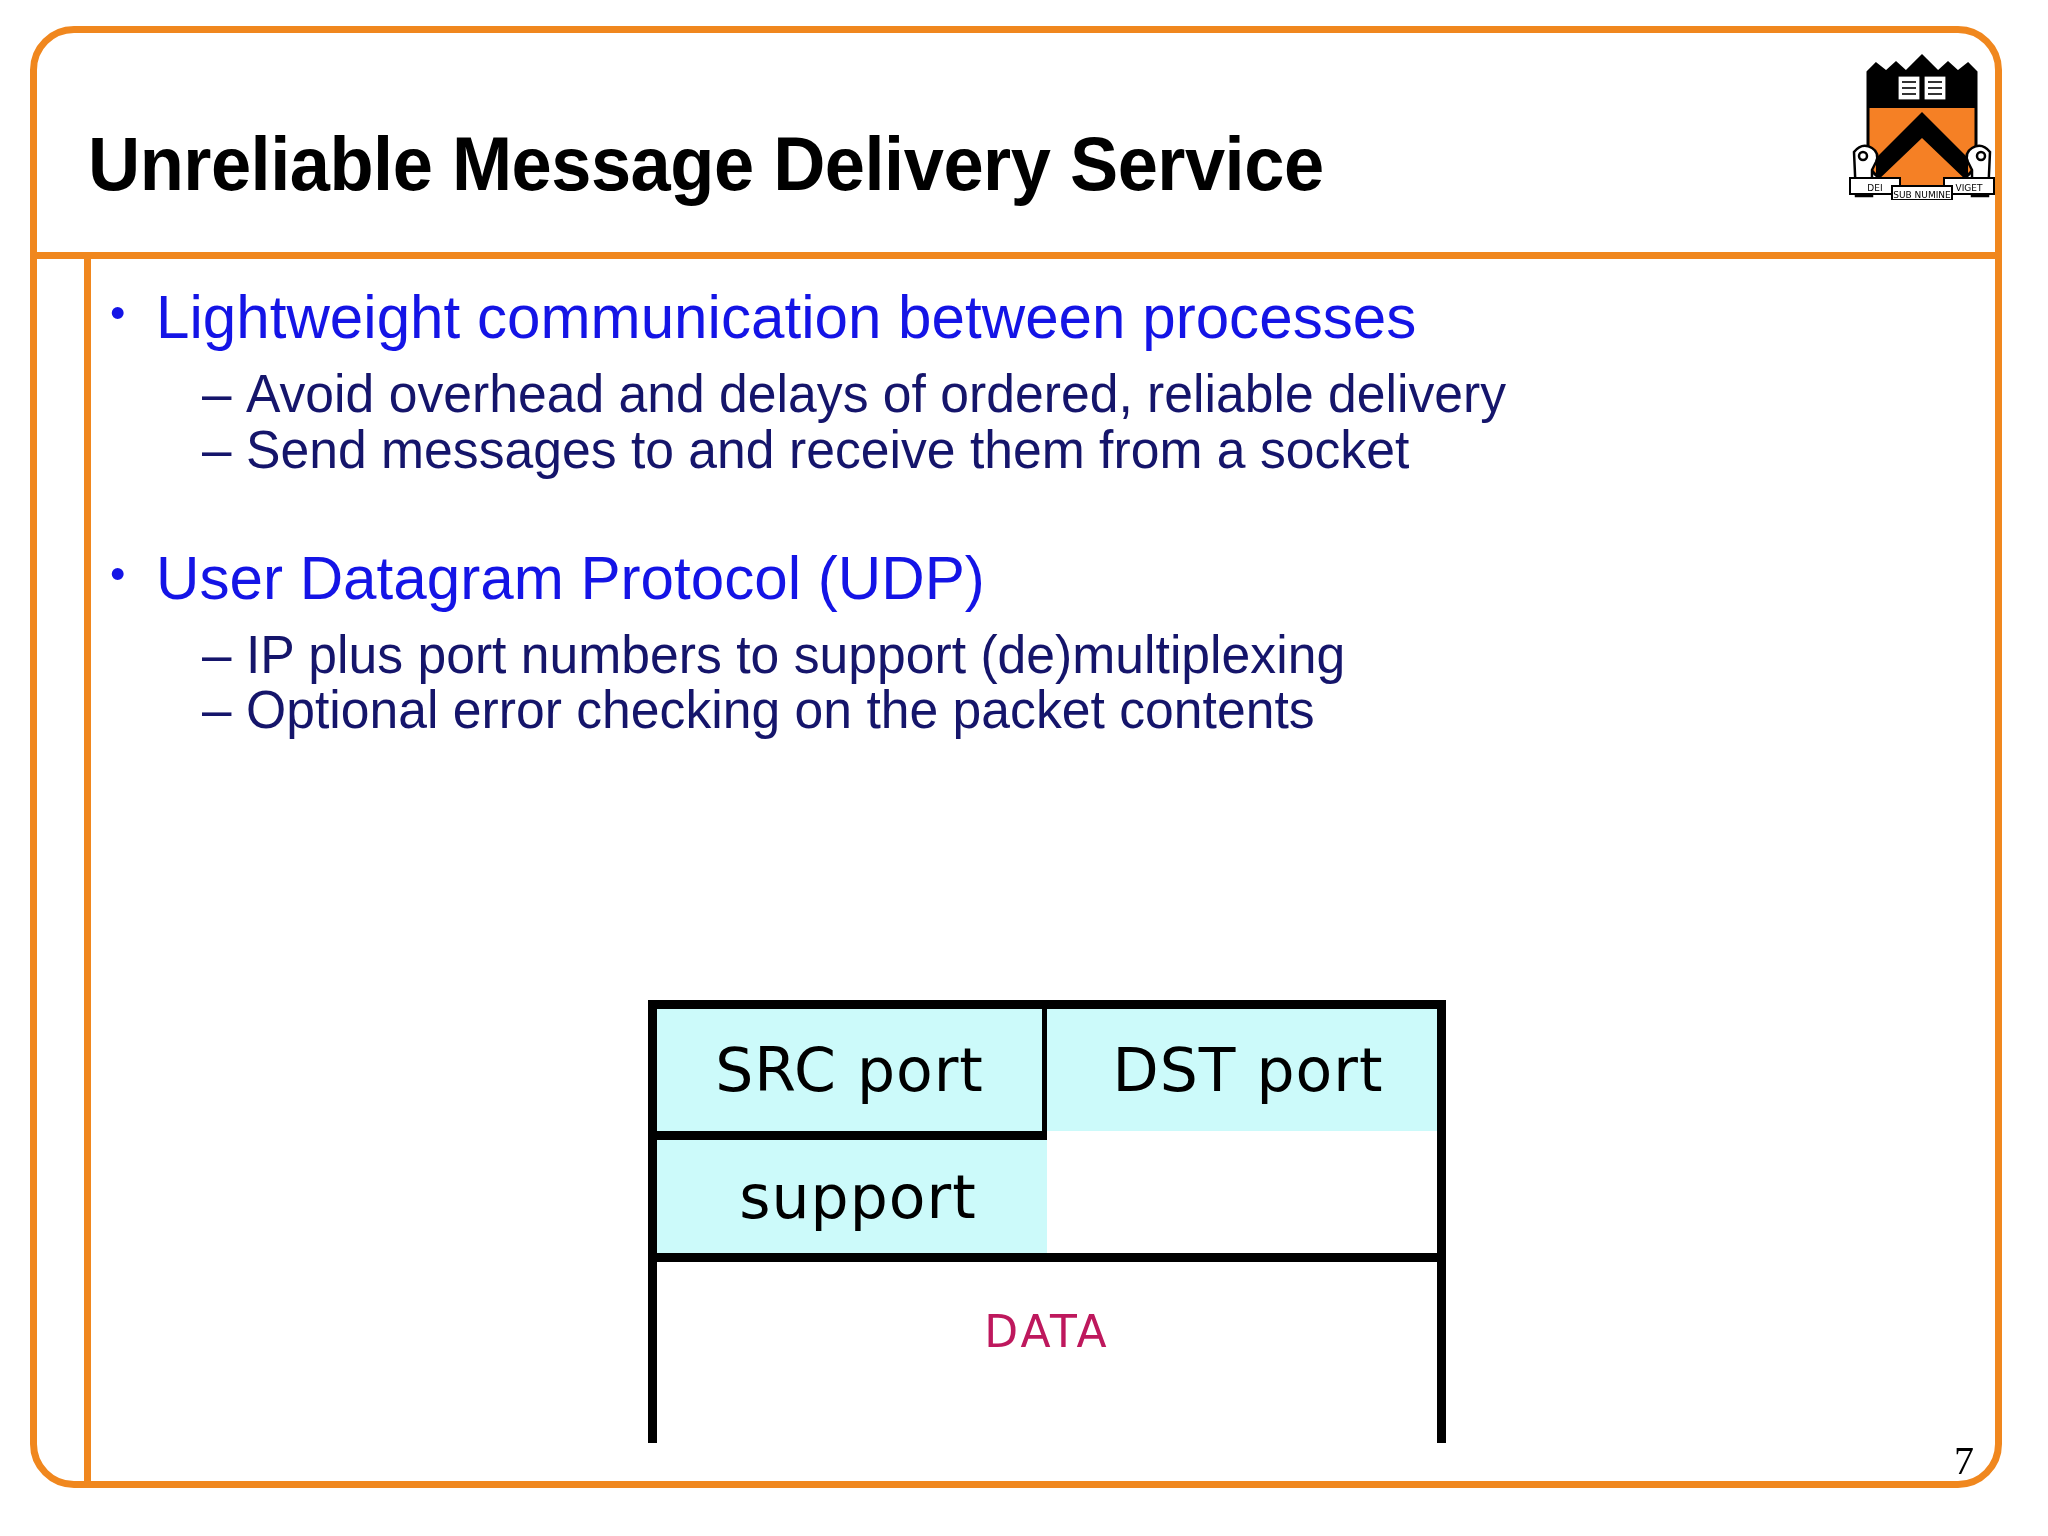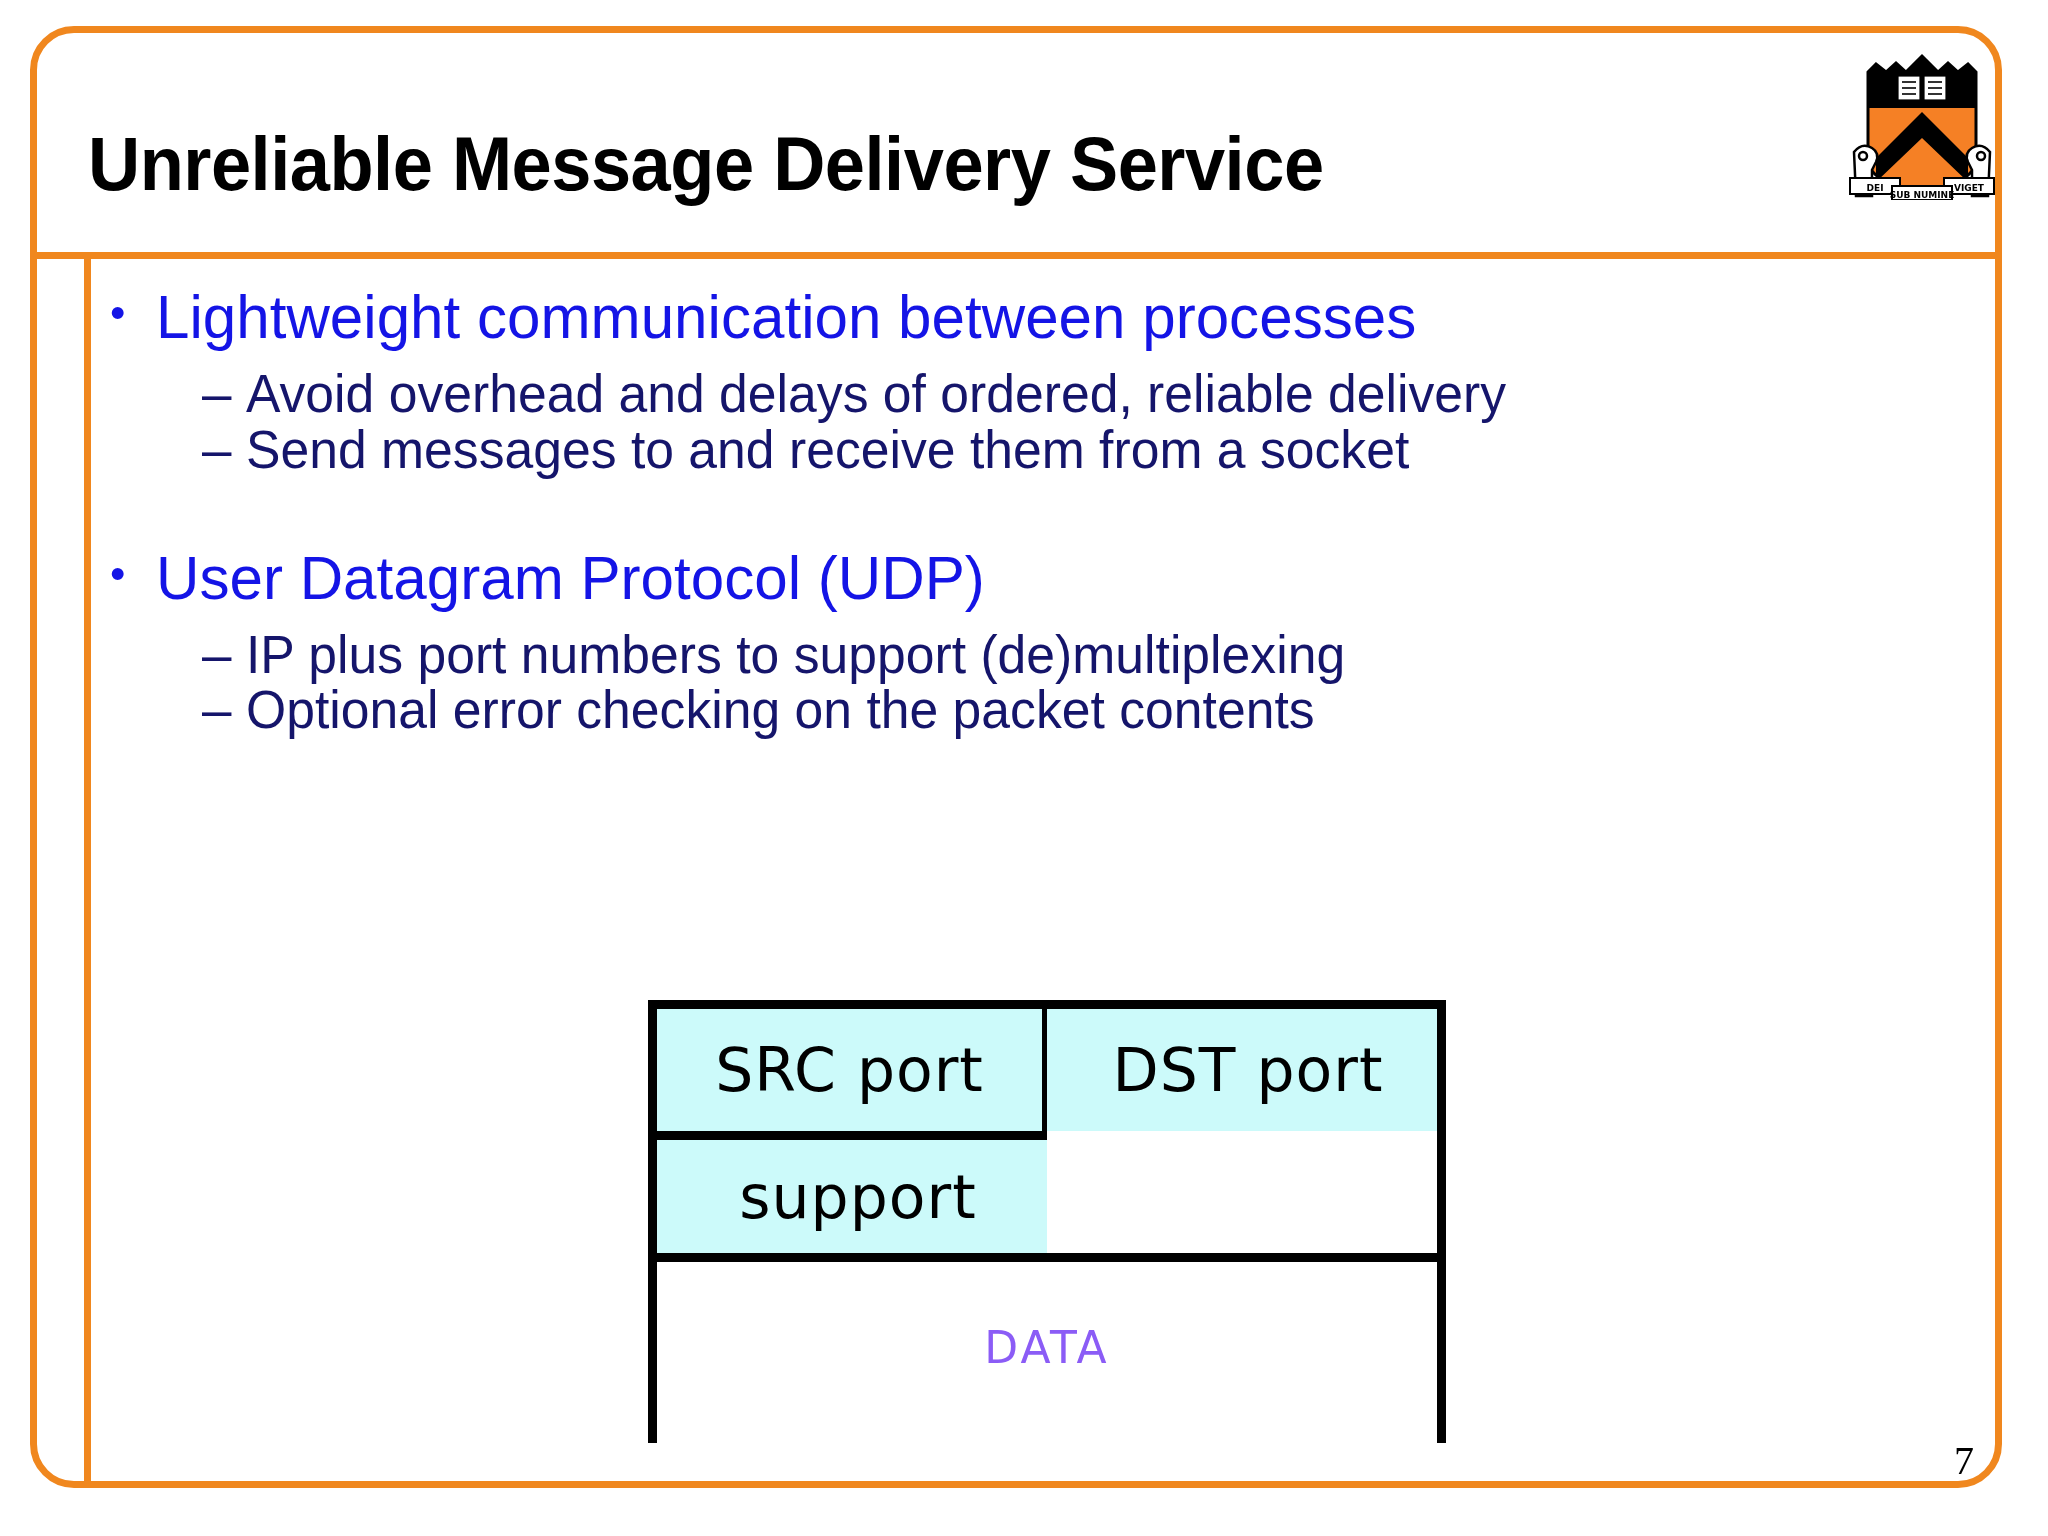--- a/index.html
+++ b/index.html
@@ -73,21 +73,20 @@
     transform-origin: left center;
   }
 
   
   .logo {
     position: absolute;
     right: 52px;
     top: 48px;
     width: 148px;
     height: 152px;
-    font-weight: bold;
   }
   .logo svg { display: block; width: 148px; height: 152px; }
 
   
   .body {
     position: absolute;
     left: 110px;
     top: 285px;
     width: 1880px;
   }
@@ -164,24 +163,24 @@
   .udp-row.r2 .udp-cell { border-top: 9px solid #000000; }
 
   .udp-data {
     width: 100%;
     height: 190px;
     background: #ffffff;
     border-top: 9px solid #000000;
     display: flex;
     align-items: flex-start;
     justify-content: center;
-    padding-top: 60px;
+    padding-top: 44px;
     font-family: "DejaVu Sans", sans-serif;
     font-size: 44px;
-    color: #8b5cf6;
+    color: #be185d;
     letter-spacing: 3px;
   }
 
   
   .page-num {
     position: absolute;
     right: 74px;
     bottom: 52px;
     font-family: "Liberation Serif", serif;
     font-size: 40px;

